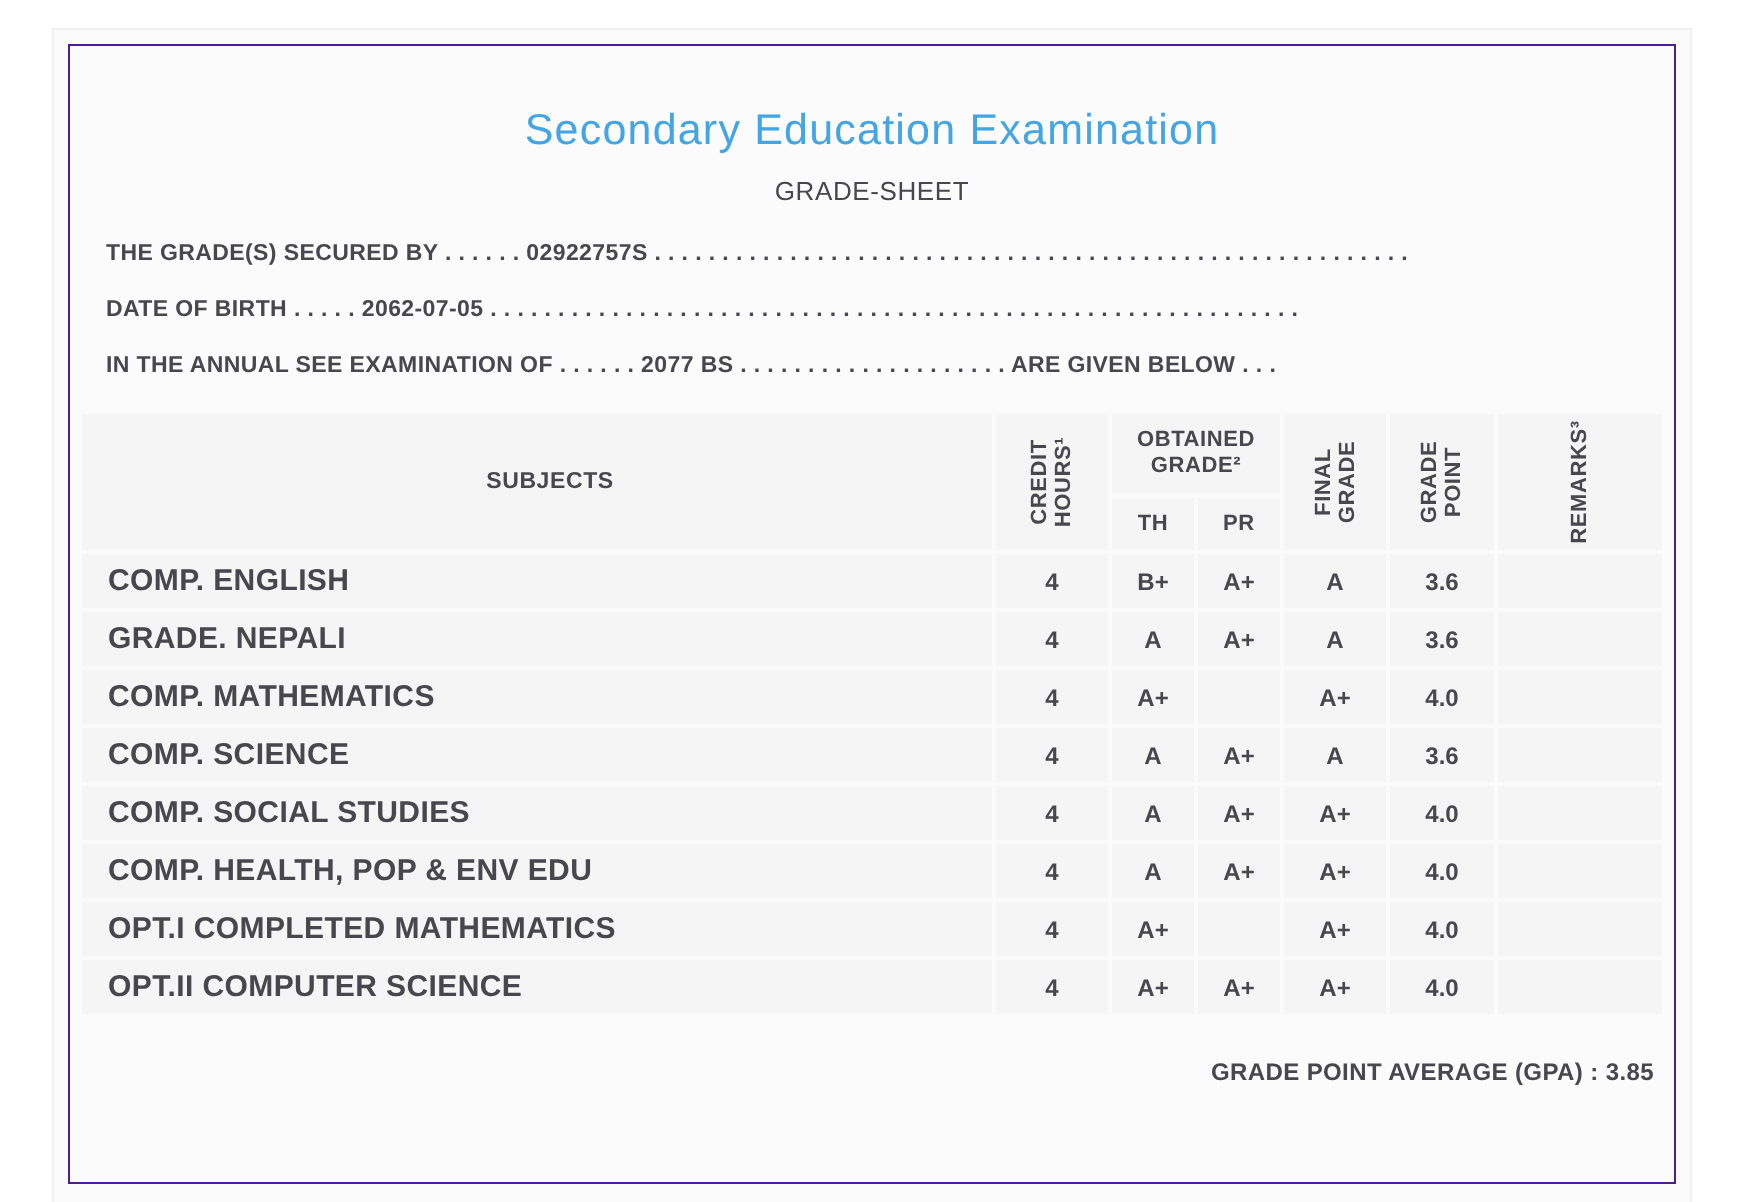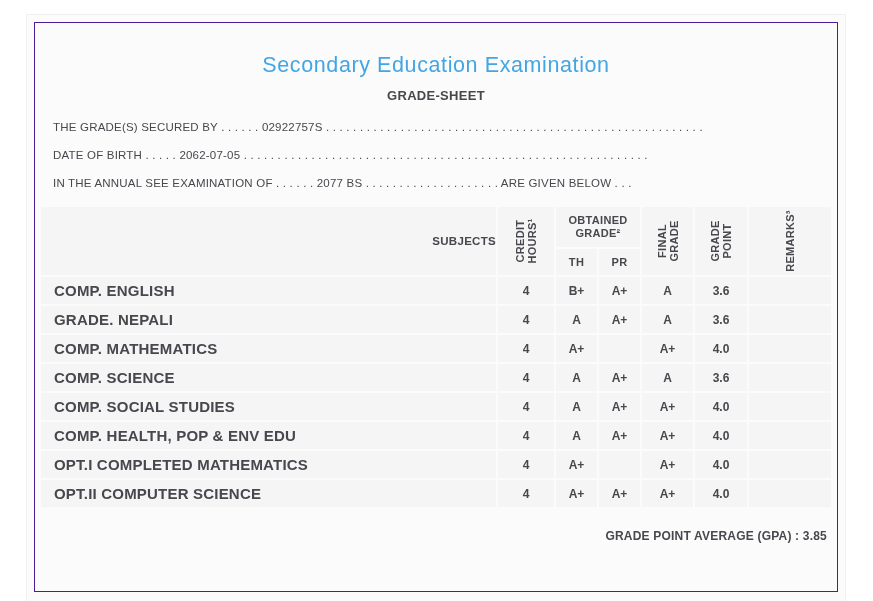--- a/index.html
+++ b/index.html
@@ -30,29 +30,29 @@
     color: #44a5e5;
     font-size: 21.5px;
     font-weight: 400;
     letter-spacing: 0.6px;
     line-height: 25px;
   }
   .subtitle {
     margin-top: 10px;
     text-align: center;
     font-size: 13px;
-    font-weight: 700;
+    font-weight: 400;
     letter-spacing: 0.3px;
     line-height: 15px;
   }
   .info { margin: 18px 18px 0 18px; }
   .infoline {
     margin: 0 0 15px 0;
     font-size: 11.5px;
-    font-weight: 400;
+    font-weight: 700;
     letter-spacing: 0.2px;
     line-height: 13px;
     white-space: nowrap;
     overflow: hidden;
   }
   .tablewrap { margin: 2px 4px 0 4px; }
   table {
     width: 100%;
     border-collapse: separate;
     border-spacing: 2px;
@@ -63,21 +63,21 @@
     color: #47474d;
     padding: 0;
   }
   thead th {
     font-size: 11px;
     font-weight: 700;
     letter-spacing: 0.3px;
     position: relative;
   }
   th.subjects-h {
-    text-align: right;
+    text-align: center;
     padding-left: 13px;
     font-size: 11.5px;
     vertical-align: middle;
   }
   th.obtained-h { height: 40px; vertical-align: middle; }
   th.obtained-h span { display: block; line-height: 13px; text-align: center; }
   th.subhdr { height: 26px; vertical-align: middle; text-align: center; }
   .vrot {
     position: absolute;
     left: 50%; top: 50%;

